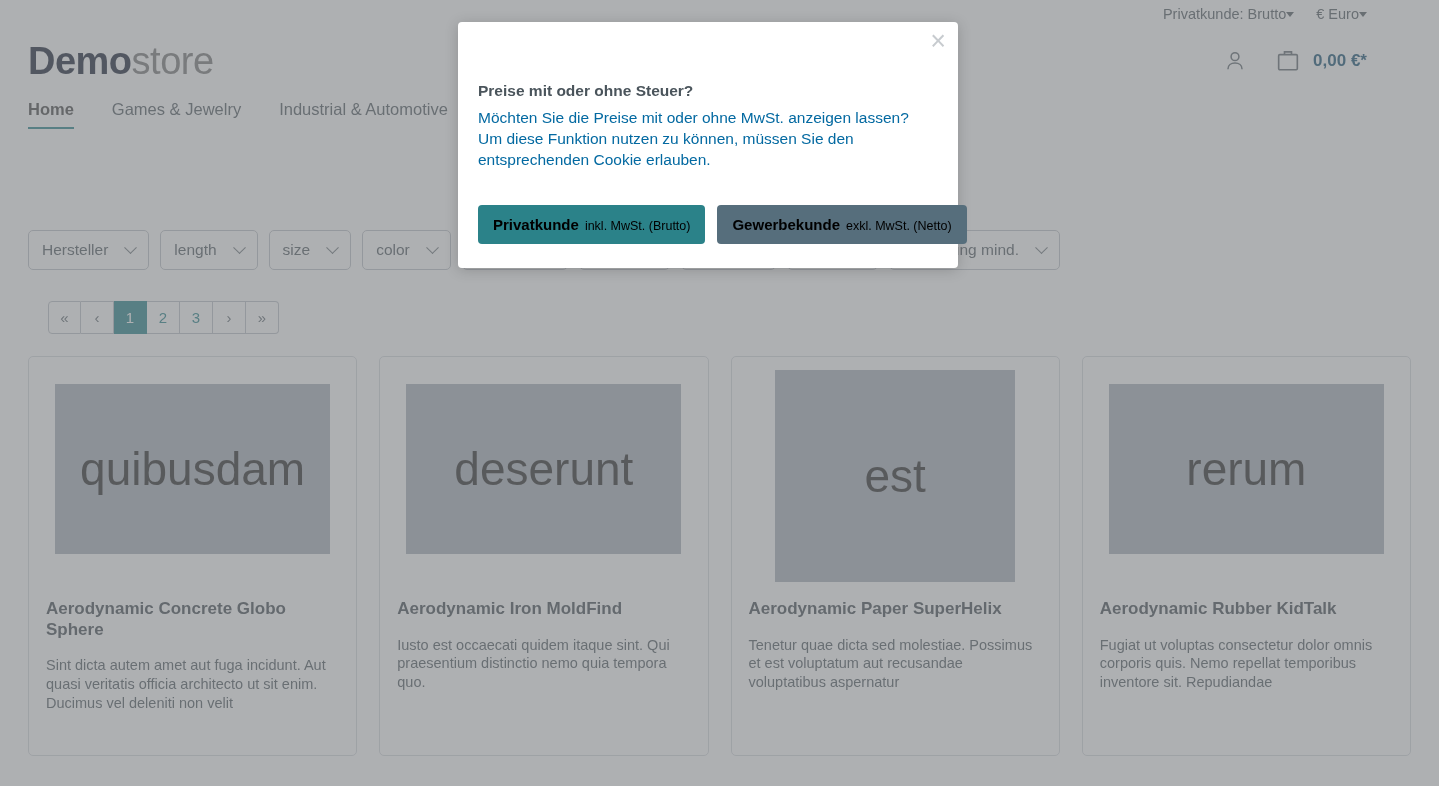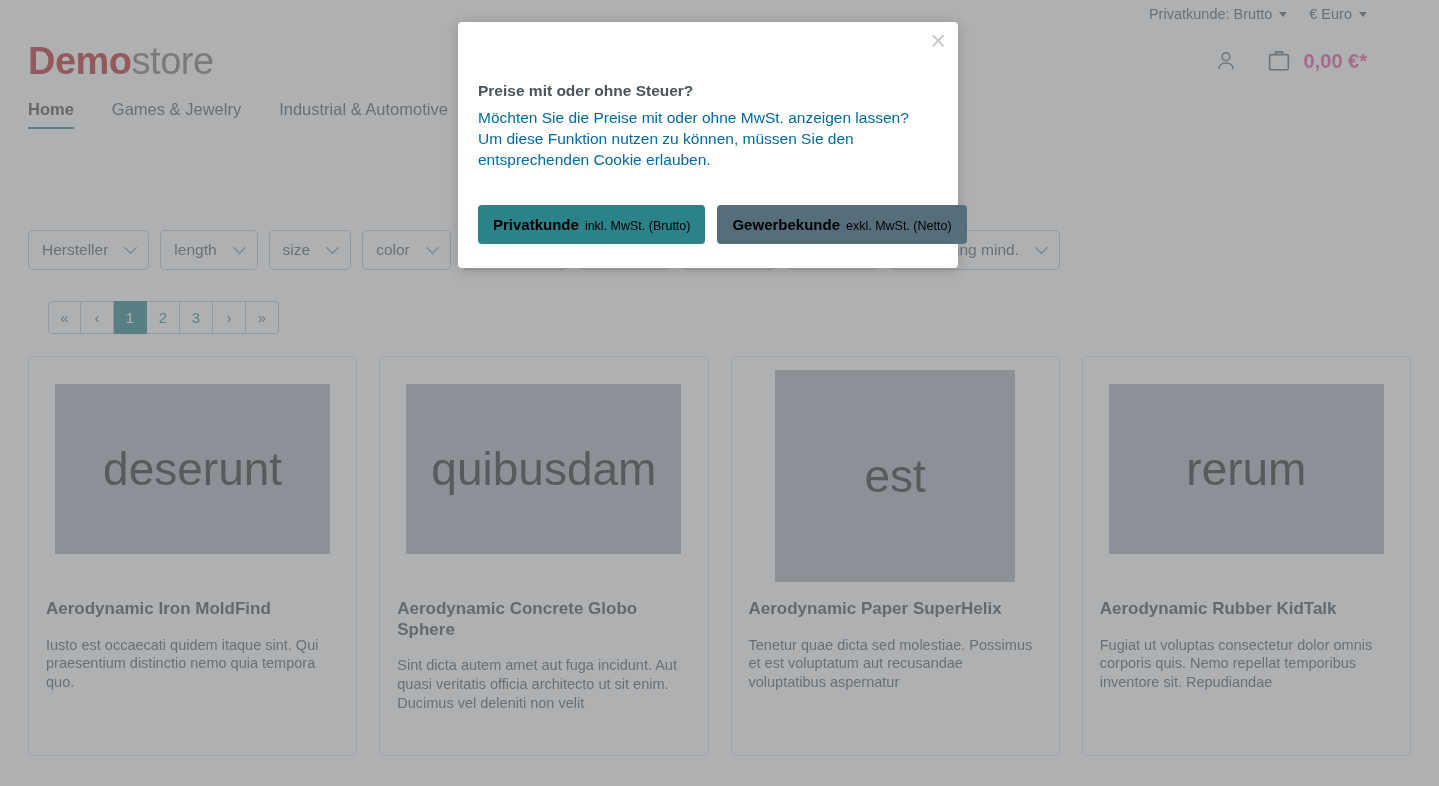--- a/index.html
+++ b/index.html
@@ -17,45 +17,45 @@
   }
   
   .topbar {
     height: 28px;
     display: flex; justify-content: flex-end; align-items: center;
     gap: 22px;
     padding: 0 72px 0 0;
     font-size: 14.5px;
     color: #4a545b;
   }
-  .topbar-item { display: inline-flex; align-items: center; gap: 7px; cursor: pointer; text-align: right; }
+  .topbar-item { display: inline-flex; align-items: center; cursor: pointer; text-align: right; }
   .caret {
     width: 0; height: 0;
     border-left: 4.5px solid transparent;
     border-right: 4.5px solid transparent;
     border-top: 5px solid #4a545b;
     display: inline-block;
   }
   
   .header {
     height: 66px;
     display: flex; align-items: center;
     padding: 0 72px 0 28px;
     position: relative;
   }
   .logo { font-size: 38px; letter-spacing: -0.5px; color: #4a4a4a; line-height: 1; }
-  .logo b { font-weight: 700; color: #b91c1c; }
+  .logo b { font-weight: 700; color: #0f172a; }
   .logo span { font-weight: 400; color: #737373; }
   .header-right {
     margin-left: auto;
     display: flex; align-items: center; gap: 26px;
   }
   .icon-btn { cursor: pointer; display: inline-flex; align-items: center; }
   .cart-wrap { display: inline-flex; align-items: center; gap: 11px; cursor: pointer; }
-  .cart-amount { color: #ec4899; font-weight: 700; font-size: 20px; }
+  .cart-amount { color: #0c4a6e; font-weight: 700; font-size: 17px; }
   
   .nav {
     height: 48px;
     display: flex; align-items: flex-start; gap: 0;
     padding: 0 28px;
     font-size: 16.5px;
   }
   .nav-item {
     position: relative;
     color: #4a545b;
@@ -315,32 +315,32 @@
       <div class="page-btn">3</div>
       <div class="page-btn arrow">›</div>
       <div class="page-btn arrow">»</div>
     </div>
   </div>
 
   <div class="grid">
 
     <div class="card">
       <div class="card-img">
+        <div class="img-ph img-wide">quibusdam</div>
+      </div>
+      <div class="card-title">Aerodynamic Concrete Globo Sphere</div>
+      <div class="card-desc">Sint dicta autem amet aut fuga incidunt. Aut quasi veritatis officia architecto ut sit enim. Ducimus vel deleniti non velit</div>
+    </div>
+
+    <div class="card">
+      <div class="card-img">
         <div class="img-ph img-wide">deserunt</div>
       </div>
       <div class="card-title">Aerodynamic Iron MoldFind</div>
       <div class="card-desc">Iusto est occaecati quidem itaque sint. Qui praesentium distinctio nemo quia tempora quo.</div>
-    </div>
-
-    <div class="card">
-      <div class="card-img">
-        <div class="img-ph img-wide">quibusdam</div>
-      </div>
-      <div class="card-title">Aerodynamic Concrete Globo Sphere</div>
-      <div class="card-desc">Sint dicta autem amet aut fuga incidunt. Aut quasi veritatis officia architecto ut sit enim. Ducimus vel deleniti non velit</div>
     </div>
 
     <div class="card">
       <div class="card-img">
         <div class="img-ph img-sq">est</div>
       </div>
       <div class="card-title">Aerodynamic Paper SuperHelix</div>
       <div class="card-desc">Tenetur quae dicta sed molestiae. Possimus et est voluptatum aut recusandae voluptatibus aspernatur</div>
     </div>
 

